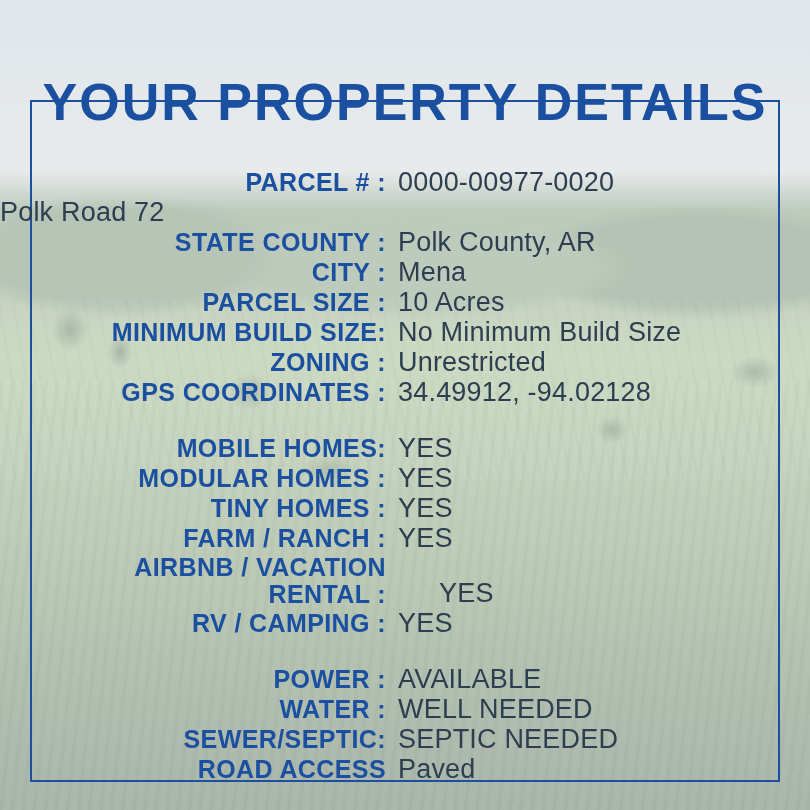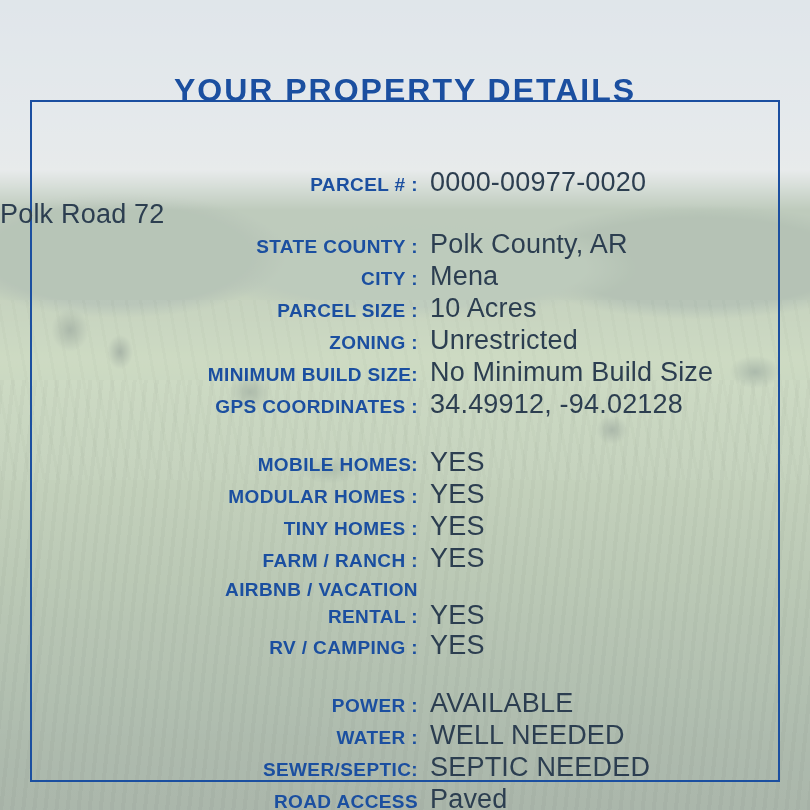--- a/index.html
+++ b/index.html
@@ -85,21 +85,21 @@
   .frame {
     position: absolute;
     left: 30px; top: 100px; right: 30px; bottom: 28px;
     border: 2px solid #1b4fa0;
   }
   .title {
     position: absolute;
     top: 72px;
     left: 0; right: 0;
     text-align: center;
-    font-size: 32px;
+    font-size: 52px;
     font-weight: bold;
     letter-spacing: 2px;
     color: #1b4fa0;
     z-index: 3;
   }
   .table {
     position: absolute;
     left: 0; right: 0;
     top: 168px;
     z-index: 3;
@@ -108,25 +108,24 @@
     display: flex;
     align-items: baseline;
     margin-bottom: 1px;
   }
   .label {
     width: 398px;
     text-align: right;
     padding-right: 12px;
     color: #1b4fa0;
     font-weight: bold;
-    font-size: 19px;
+    font-size: 25px;
     letter-spacing: .4px;
     line-height: 29px;
     white-space: pre;
-    margin-left: 32px;
   }
   .value {
     flex: 1;
     color: #2c3e50;
     font-size: 27px;
     line-height: 29px;
     letter-spacing: .2px;
     white-space: pre;
   }
   .spacer { height: 26px; }
@@ -160,26 +159,26 @@
           </div>
           <div class="row">
             <div class="label">CITY :</div>
             <div class="value">Mena</div>
           </div>
           <div class="row">
             <div class="label">PARCEL SIZE :</div>
             <div class="value">10 Acres</div>
           </div>
           <div class="row">
+            <div class="label">MINIMUM BUILD SIZE:</div>
+            <div class="value">No Minimum Build Size</div>
+          </div>
+          <div class="row">
             <div class="label">ZONING :</div>
             <div class="value">Unrestricted</div>
-          </div>
-          <div class="row">
-            <div class="label">MINIMUM BUILD SIZE:</div>
-            <div class="value">No Minimum Build Size</div>
           </div>
           <div class="row">
             <div class="label">GPS COORDINATES :</div>
             <div class="value">34.49912, -94.02128</div>
           </div>
         </div>
         <div class="spacer"></div>
         <div>
           <div class="row">
             <div class="label">MOBILE HOMES:</div>
@@ -190,21 +189,21 @@
             <div class="value">YES</div>
           </div>
           <div class="row">
             <div class="label">TINY HOMES :</div>
             <div class="value">YES</div>
           </div>
           <div class="row">
             <div class="label">FARM / RANCH :</div>
             <div class="value">YES</div>
           </div>
-          <div class="row" style="align-items: flex-end;">
+          <div class="row" style="align-items: flex-end; gap: 41px;">
             <div class="label two-line">AIRBNB / VACATION
 RENTAL :</div>
             <div class="value">YES</div>
           </div>
           <div class="row">
             <div class="label">RV / CAMPING :</div>
             <div class="value">YES</div>
           </div>
         </div>
         <div class="spacer"></div>

